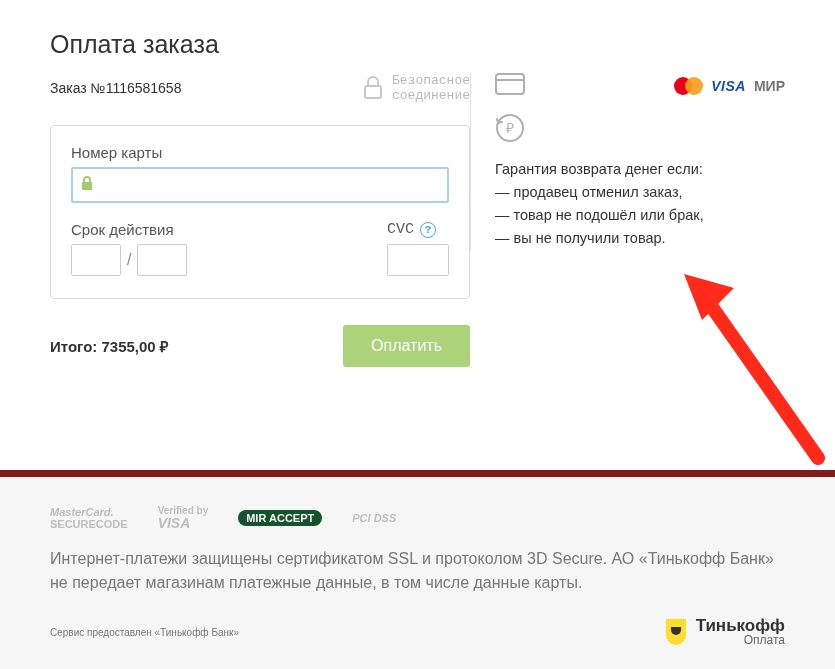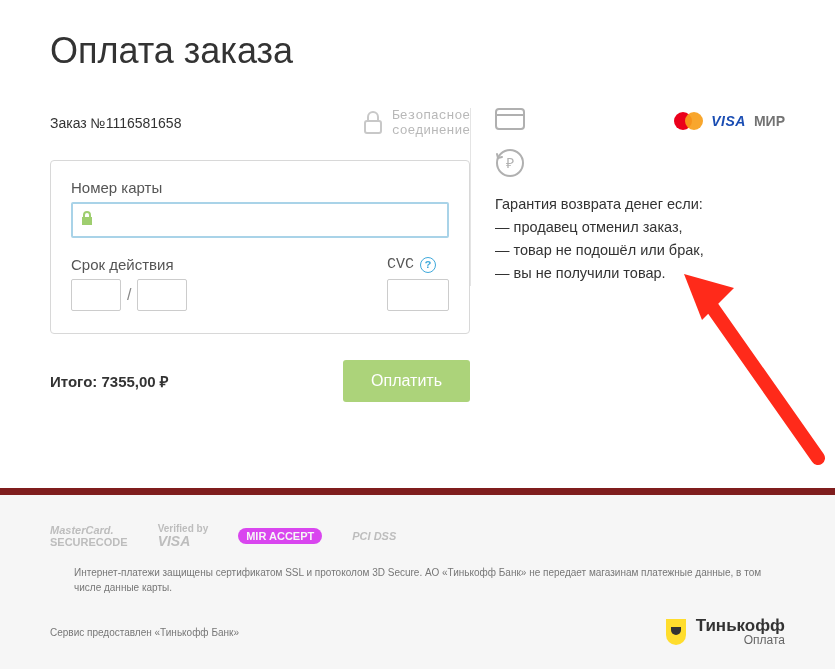--- a/index.html
+++ b/index.html
@@ -6,24 +6,24 @@
   body {
     font-family: -apple-system, BlinkMacSystemFont, "Segoe UI", Arial, sans-serif;
     background: #fff;
     width: 835px;
     height: 669px;
     position: relative;
     overflow: hidden;
   }
   .container { padding: 30px 50px 0 50px; }
   h1 {
-    font-size: 36px;
+    font-size: 25px;
     font-weight: 400;
     color: #333;
-    margin-bottom: 36px;
+    margin-bottom: 14px;
   }
   .top-row { display: flex; align-items: flex-start; }
   .left-col { width: 420px; }
   .right-col { flex: 1; padding-left: 24px; border-left: 1px solid #e4e4e4; }
   .order-row { display: flex; align-items: center; margin-bottom: 22px; }
   .order-num { font-size: 14px; color: #333; flex: 1; }
   .secure-badge { display: flex; align-items: center; gap: 8px; color: #b8b8b8; font-size: 13px; font-family: Liberation Mono, monospace; }
   .secure-badge svg { flex-shrink: 0; }
   .card-box {
     border: 1px solid #d8d8d8;
@@ -84,21 +84,21 @@
   .refund-icon { color:#b0b0b0; margin-bottom:14px; }
   .guarantee-title { font-size:14.5px; color:#333; margin-bottom:4px; }
   .guarantee-list { font-size:14.5px; color:#333; line-height:1.6; }
   .footer {
     position:absolute; left:0; right:0; bottom:0;
     background:#f6f6f6; padding: 28px 50px 22px 50px;
     border-top:7px solid #7f1d1d;
   }
   .footer-logos { display:flex; gap:30px; align-items:center; margin-bottom:16px; color:#bdbdbd; font-size:11px; font-weight:bold; }
   .footer-logo-item { line-height:1.1; }
-  .footer-text { font-size:10px; color:#777; line-height:1.5; margin-bottom:22px;margin-left:24px; }
+  .footer-text { font-size:16px; color:#777; line-height:1.5; margin-bottom:22px; }
   .footer-bottom { display:flex; align-items:center; justify-content:space-between; }
   .service-by { font-size:10px; color:#777; }
   .tinkoff-logo { display:flex; align-items:flex-start; gap:8px; }
   .tinkoff-shield { width:24px; height:30px; }
   .tinkoff-text { display:flex; flex-direction:column; line-height:1; }
   .tinkoff-name { font-weight:bold; font-size:17px; color:#333; }
   .tinkoff-sub { font-size:12px; color:#666; text-align:right; }
   .arrow-overlay {
     position:absolute;
     pointer-events:none;
@@ -208,21 +208,21 @@
   <div class="footer-logos">
     <div class="footer-logo-item">
       <div style="font-style:italic">MasterCard.</div>
       <div>SECURECODE</div>
     </div>
     <div class="footer-logo-item">
       <div style="font-size:10px">Verified by</div>
       <div style="font-style:italic; font-size:14px">VISA</div>
     </div>
     <div class="footer-logo-item">
-      <span style="background:#d946ef;color:#f6f6f6;border-radius:10px;padding:2px 8px;">MIR ACCEPT</span>
+      <span style="background:#14532d;color:#f6f6f6;border-radius:10px;padding:2px 8px;">MIR ACCEPT</span>
     </div>
     <div class="footer-logo-item">
       <span style="font-style:italic">PCI DSS</span>
     </div>
   </div>
   <p class="footer-text">Интернет-платежи защищены сертификатом SSL и протоколом 3D Secure. АО «Тинькофф Банк» не передает магазинам платежные данные, в том числе данные карты.</p>
   <div class="footer-bottom">
     <div class="service-by">Сервис предоставлен «Тинькофф Банк»</div>
     <div class="tinkoff-logo">
       <svg class="tinkoff-shield" viewBox="0 0 24 30">

